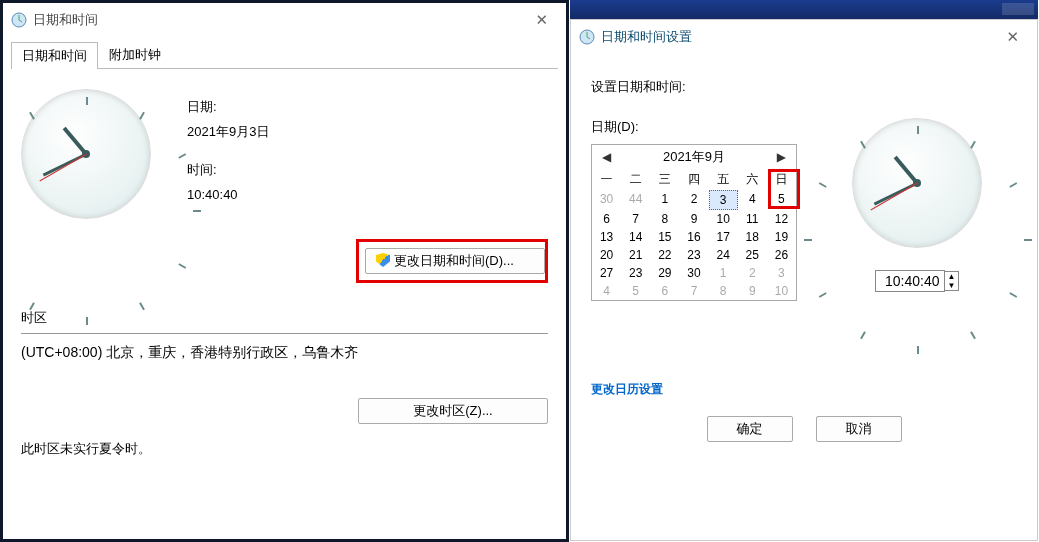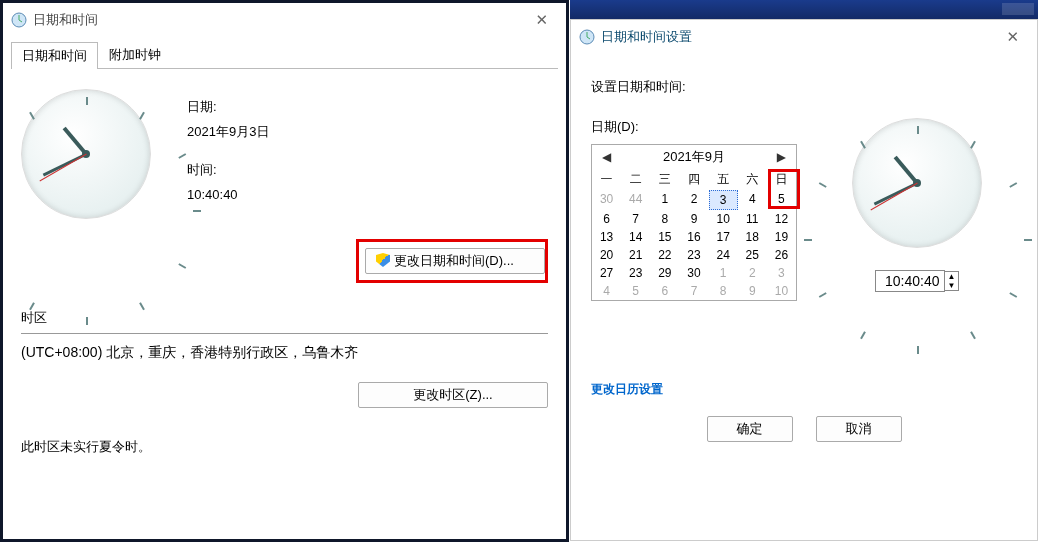--- a/index.html
+++ b/index.html
@@ -207,24 +207,24 @@
         <button class="btn" style="width:180px;text-align:left;padding-left:10px">
           <span class="shield"></span><span>更改日期和时间(D)...</span>
         </button>
       </div>
     </div>
 
     <div style="margin-top:26px">
       <span class="section-label">时区</span>
       <hr class="hr-line">
       <div style="font-size:14px">(UTC+08:00) 北京，重庆，香港特别行政区，乌鲁木齐</div>
-      <div style="display:flex;justify-content:flex-end;margin-top:20px">
+      <div style="display:flex;justify-content:flex-end;margin-top:36px">
         <button class="btn" style="width:190px">更改时区(Z)...</button>
       </div>
-      <div style="margin-top:30px;font-size:13px">此时区未实行夏令时。</div>
+      <div style="margin-top:16px;font-size:13px">此时区未实行夏令时。</div>
     </div>
   </div>
 </div>
 
 <div class="window win-settings">
   <div class="titlebar">
     <div class="titlebar-left">
       <svg class="title-icon" viewBox="0 0 16 16">
           <circle cx="8" cy="8" r="7" fill="#cfe6f7" stroke="#5b8bb5"></circle>
           <path d="M8 3v5l3 2" stroke="#4a6" stroke-width="1" fill="none"></path>

